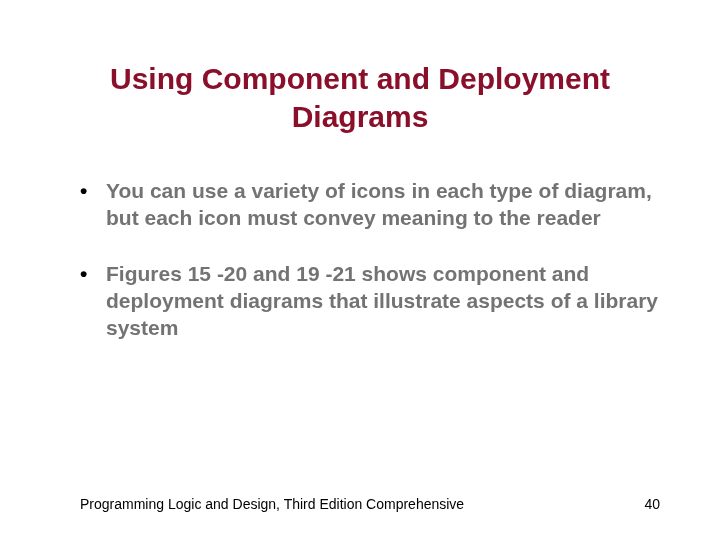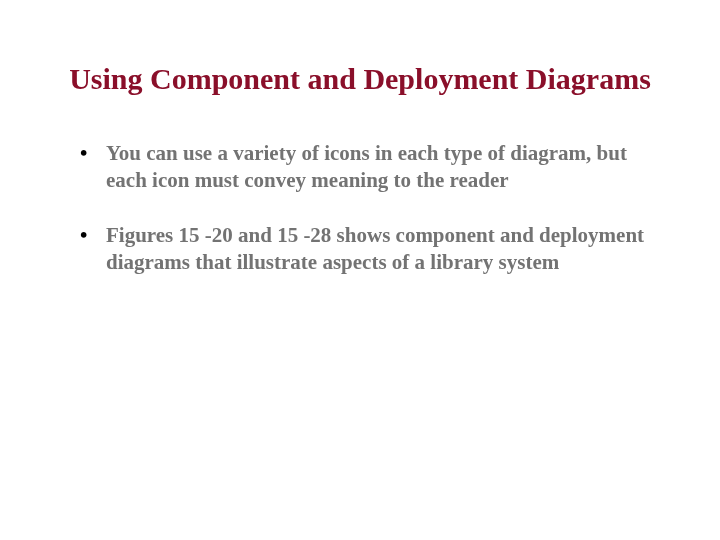--- a/index.html
+++ b/index.html
@@ -7,21 +7,20 @@
   body {
     background: #ffffff;
     font-family: Arial, Helvetica, sans-serif;
     position: relative;
   }
   .slide {
     width: 720px;
     height: 540px;
     padding: 60px 60px 40px 60px;
     position: relative;
-    font-family: Liberation Serif, serif;
   }
   .title {
     color: #8a0f2a;
     font-size: 30px;
     font-weight: bold;
     text-align: center;
     line-height: 1.25;
     margin-bottom: 42px;
   }
   .bullets {
@@ -60,16 +59,20 @@
   .footer .page { font-size: 14px; }
 </style>
 </head>
 <body>
 
 <div class="slide">
   <h1 class="title">Using Component and Deployment Diagrams</h1>
 
   <ul class="bullets">
     <li>You can use a variety of icons in each type of diagram, but each icon must convey meaning to the reader</li>
-    <li>Figures 15 -20 and 15 -28 shows component and deployment diagrams that illustrate aspects of a library system</li>
+    <li>Figures 15 -20 and 19 -21 shows component and deployment diagrams that illustrate aspects of a library system</li>
   </ul>
 
+  <div class="footer">
+    <span>Programming Logic and Design, Third Edition Comprehensive</span>
+    <span class="page">40</span>
+  </div>
 </div>
 
 </body></html>

